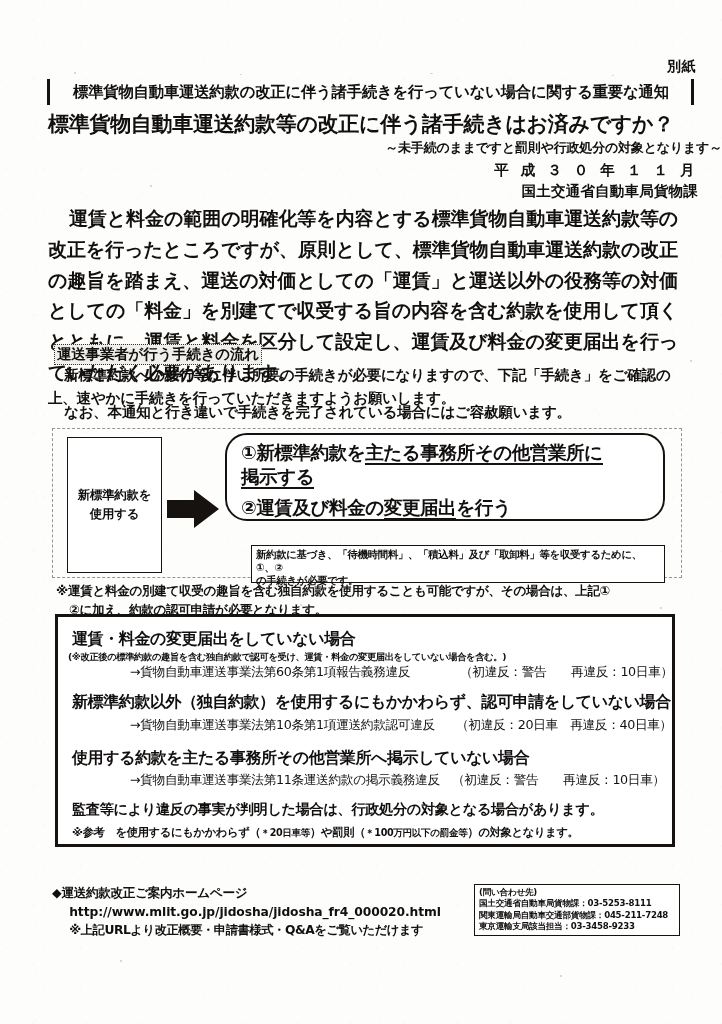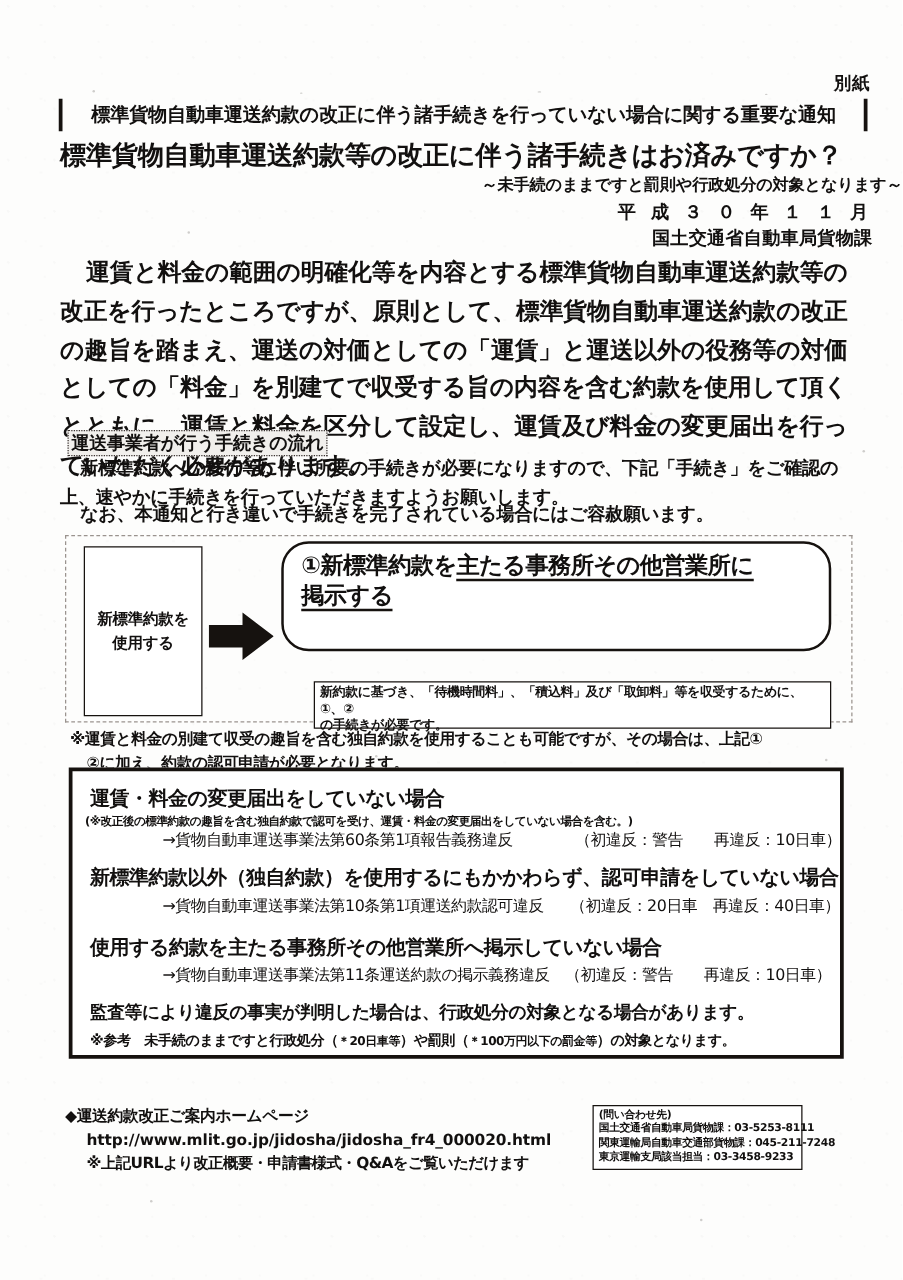--- a/index.html
+++ b/index.html
@@ -314,21 +314,21 @@
     font-size: 12.3px;
     font-weight: 700;
     letter-spacing: -0.45px;
     padding-left: 1.4em;
   }
 
   .contact-box {
     position: absolute;
     left: 474px;
     top: 884px;
-    width: 168px;
+    width: 206px;
     height: 52px;
     border: 1.3px solid #16120f;
     box-sizing: border-box;
     padding: 2px 3px 0 4px;
     background: #fff;
     line-height: 1.33;
   }
   .contact-box div {
     font-size: 8.6px;
     font-weight: 700;
@@ -379,20 +379,23 @@
 
     <svg class="flow-arrow" viewBox="0 0 52 40">
       <polygon points="0,11 27,11 27,1 52,20 27,39 27,29 0,29" fill="#16120f"></polygon>
     </svg>
 
     <div class="flow-round">
       <div class="flow-item">
         <span>①新標準約款を</span><span class="uline">主たる事務所その他営業所に</span><br>
         <span class="uline">掲示する</span>
       </div>
+      <div class="flow-item second">
+        <span>②運賃及び料金の</span><span class="uline">変更届出</span><span>を行う</span>
+      </div>
     </div>
 
     <div class="flow-note">
       <div>新約款に基づき、「待機時間料」、「積込料」及び「取卸料」等を収受するために、①、②</div>
       <div>の手続きが必要です。</div>
     </div>
   </div>
 
   <div class="star-note">
     <div>※運賃と料金の別建て収受の趣旨を含む独自約款を使用することも可能ですが、その場合は、上記①</div>
@@ -410,21 +413,21 @@
       <div class="pen-case" style="top:75px">新標準約款以外（独自約款）を使用するにもかかわらず、認可申請をしていない場合</div>
       <div class="pen-rule" style="left:72px; top:100px">→貨物自動車運送事業法第10条第1項運送約款認可違反</div>
       <div class="pen-rule" style="left:398px; top:100px">（初違反：20日車　再違反：40日車）</div>
 
       <div class="pen-case" style="top:131px">使用する約款を主たる事務所その他営業所へ掲示していない場合</div>
       <div class="pen-rule" style="left:72px; top:155px">→貨物自動車運送事業法第11条運送約款の掲示義務違反</div>
       <div class="pen-rule" style="left:394px; top:155px">（初違反：警告　　再違反：10日車）</div>
 
       <div class="pen-final" style="top:183px">監査等により違反の事実が判明した場合は、行政処分の対象となる場合があります。</div>
 
-      <div class="pen-ref" style="top:208px"><span>※参考　未手続のままですと行政処分（</span><span class="tiny">＊20日車等</span><span>）や罰則（</span><span class="tiny">＊100万円以下の罰金等</span><span>）の対象となります。</span></div>
+      <div class="pen-ref" style="top:208px"><span>※参考　を使用するにもかかわらず（</span><span class="tiny">＊20日車等</span><span>）や罰則（</span><span class="tiny">＊100万円以下の罰金等</span><span>）の対象となります。</span></div>
 
     </div>
   </div>
 
   <div class="footer-left">
     <div class="fl-title">◆運送約款改正ご案内ホームページ</div>
     <div class="fl-url">http://www.mlit.go.jp/jidosha/jidosha_fr4_000020.html</div>
     <div class="fl-note">※上記URLより改正概要・申請書様式・Q&amp;Aをご覧いただけます</div>
   </div>
 

